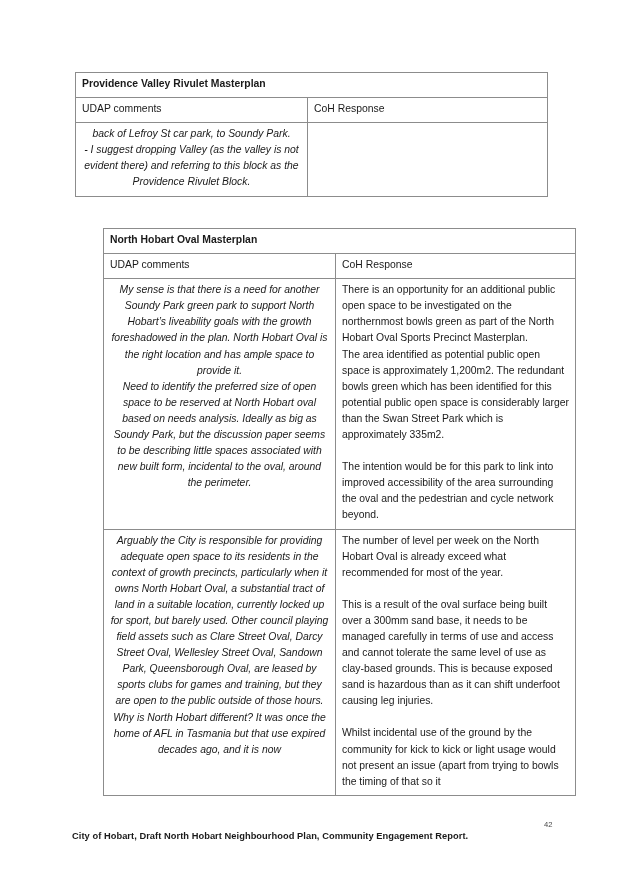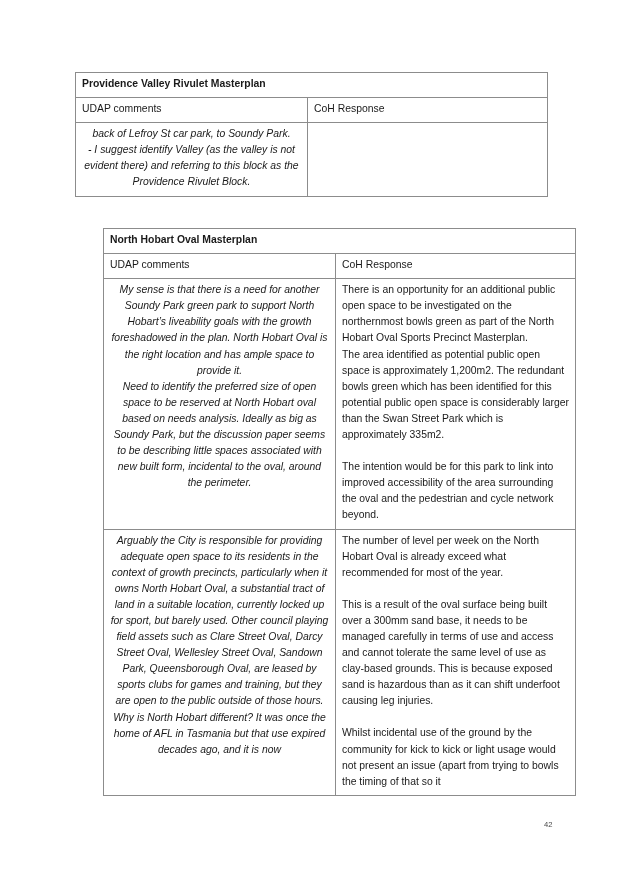--- a/index.html
+++ b/index.html
@@ -108,21 +108,21 @@
       <tr>
         <td class="title-cell" colspan="2">Providence Valley Rivulet Masterplan</td>
       </tr>
       <tr>
         <td class="header-cell">UDAP comments</td>
         <td class="header-cell">CoH Response</td>
       </tr>
       <tr>
         <td class="body-cell italic-cell">
           <p>back of Lefroy St car park, to Soundy Park.</p>
-          <p>- I suggest identify Valley (as the valley is not evident there) and referring to this block as the Providence Rivulet Block.</p>
+          <p>- I suggest dropping Valley (as the valley is not evident there) and referring to this block as the Providence Rivulet Block.</p>
         </td>
         <td class="body-cell"></td>
       </tr>
     </tbody>
   </table>
 
   <table id="table-nho" class="doc-table">
     <colgroup>
         <col class="col-left">
         <col class="col-right">
@@ -157,15 +157,16 @@
           <p>The number of level per week on the North Hobart Oval is already exceed what recommended for most of the year.</p>
           <div class="spacer"></div>
           <p>This is a result of the oval surface being built over a 300mm sand base, it needs to be managed carefully in terms of use and access and cannot tolerate the same level of use as clay-based grounds. This is because exposed sand is hazardous than as it can shift underfoot causing leg injuries.</p>
           <div class="spacer"></div>
           <p>Whilst incidental use of the ground by the community for kick to kick or light usage would not present an issue (apart from trying to bowls the timing of that so it</p>
         </td>
       </tr>
     </tbody>
   </table>
 
+  <div class="footer-note">City of Hobart, Draft North Hobart Neighbourhood Plan, Community Engagement Report.</div>
   <div class="page-number">42</div>
 
 </div>
 
 </body></html>

